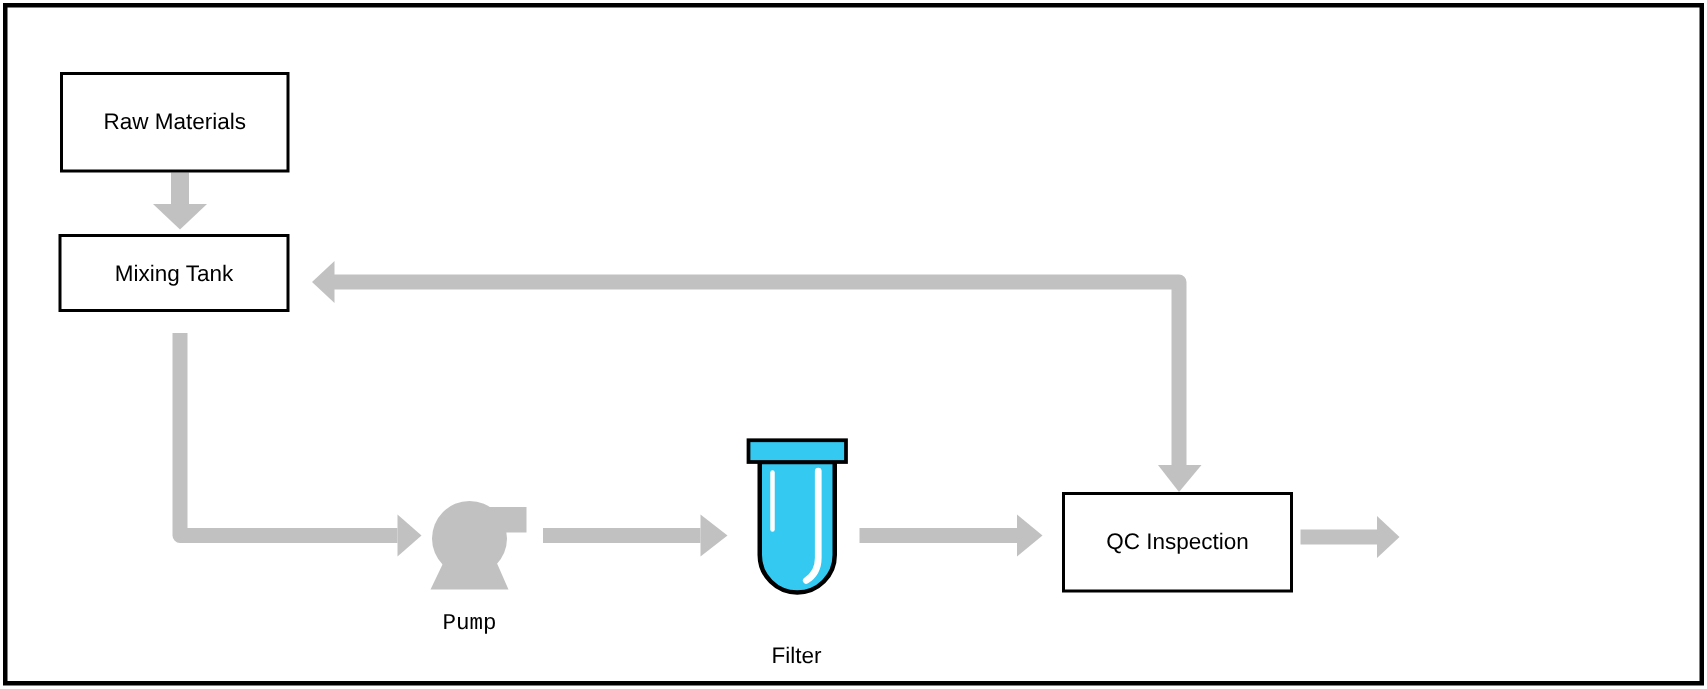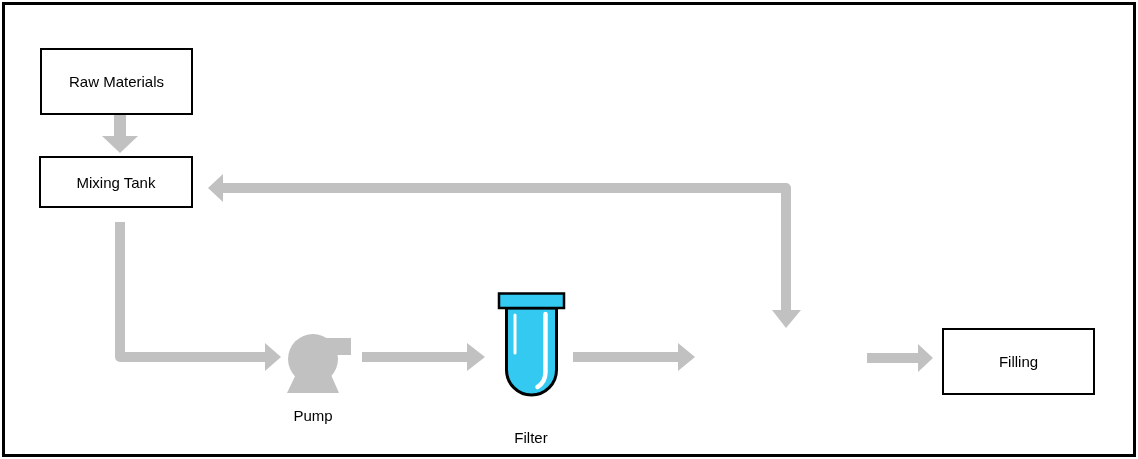--- a/index.html
+++ b/index.html
@@ -39,21 +39,21 @@
   .box-mixing   { left: 39px;  top: 156px; width: 154px; height: 52px; }
   .box-qc       { left: 708px; top: 328px; width: 154px; height: 67px; }
   .box-filling  { left: 942px; top: 328px; width: 153px; height: 67px; }
   .icon-label {
     position: absolute;
     width: 80px;
     text-align: center;
     font-size: 15px;
     color: #000000;
   }
-  .label-pump   { left: 273px; top: 407px; }
+  .label-pump   { left: 273px; top: 407px; font-family: Liberation Mono, monospace; }
   .label-filter { left: 491px; top: 407px; margin-top: 22px; }
 </style>
 </head>
 <body>
 
 <div class="stage">
 
   <div class="frame"></div>
 
   <svg class="svg-layer" viewBox="0 0 1138 459" xmlns="http://www.w3.org/2000/svg">
@@ -104,22 +104,22 @@
   </svg>
 
   <div class="node-box box-raw">
     <span>Raw Materials</span>
   </div>
 
   <div class="node-box box-mixing">
     <span>Mixing Tank</span>
   </div>
 
+  <div class="node-box box-qc">
+    <span>QC Inspection</span>
+  </div>
 
-  <div class="node-box box-filling">
-    <span>Filling</span>
-  </div>
 
   <div class="icon-label label-pump">Pump</div>
 
   <div class="icon-label label-filter">Filter</div>
 
 </div>
 
 </body></html>

